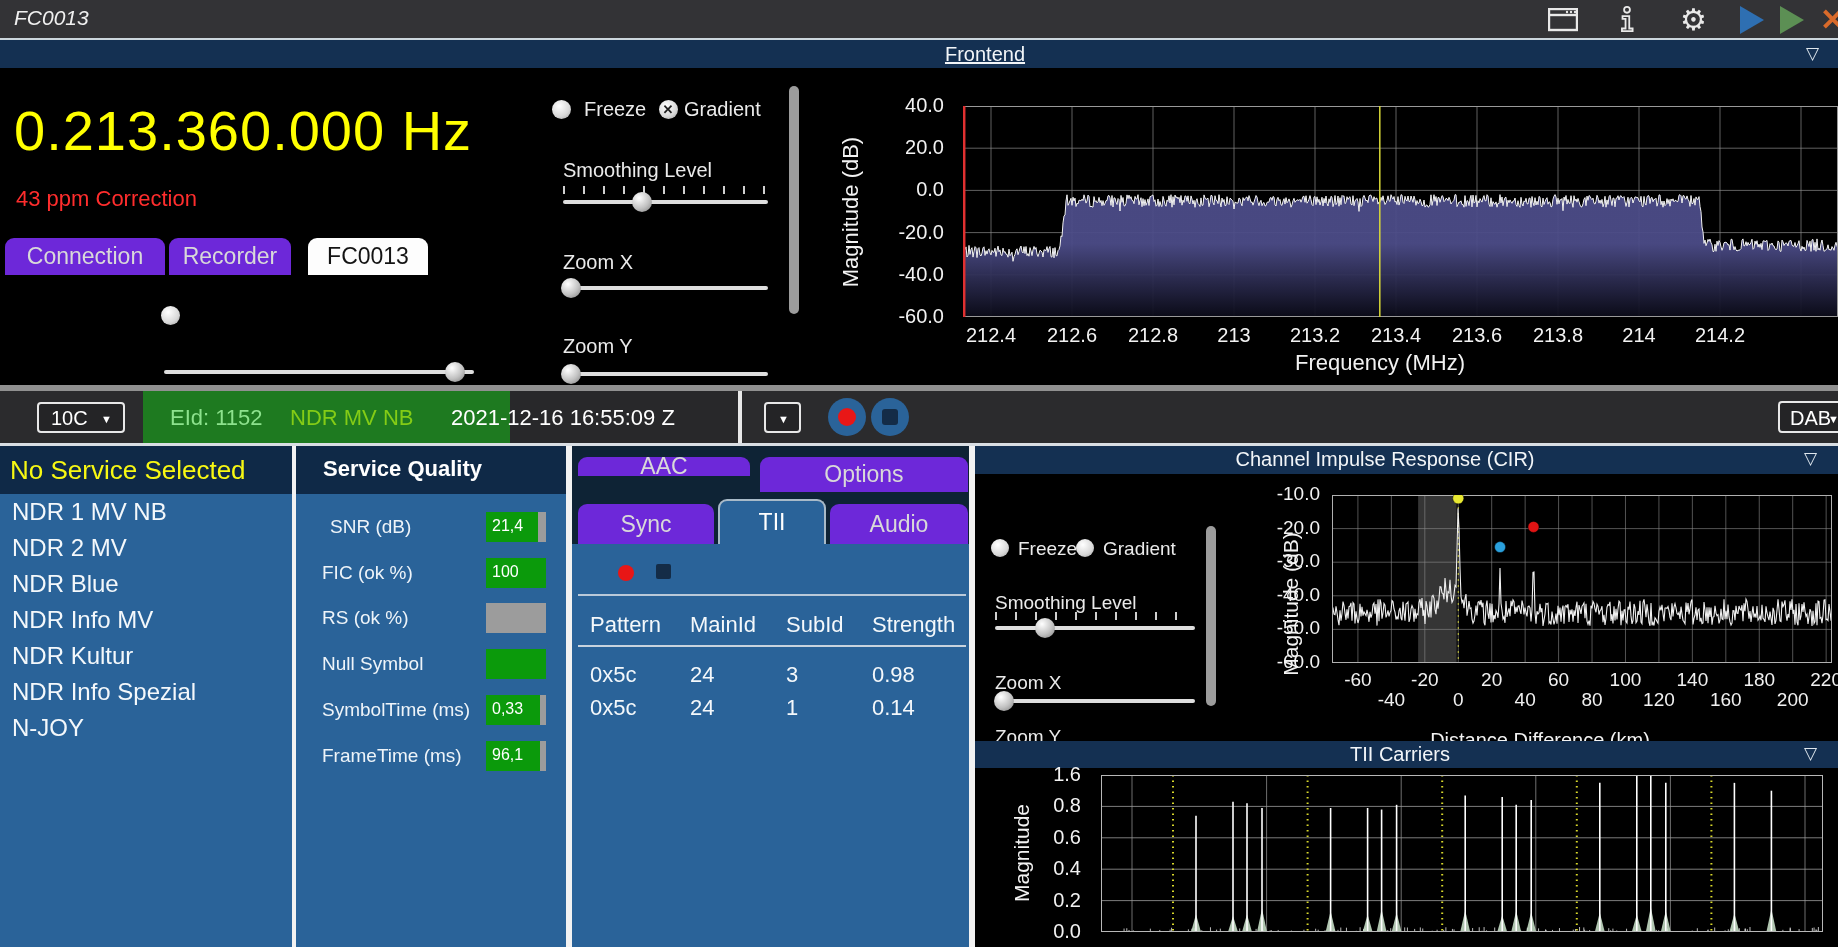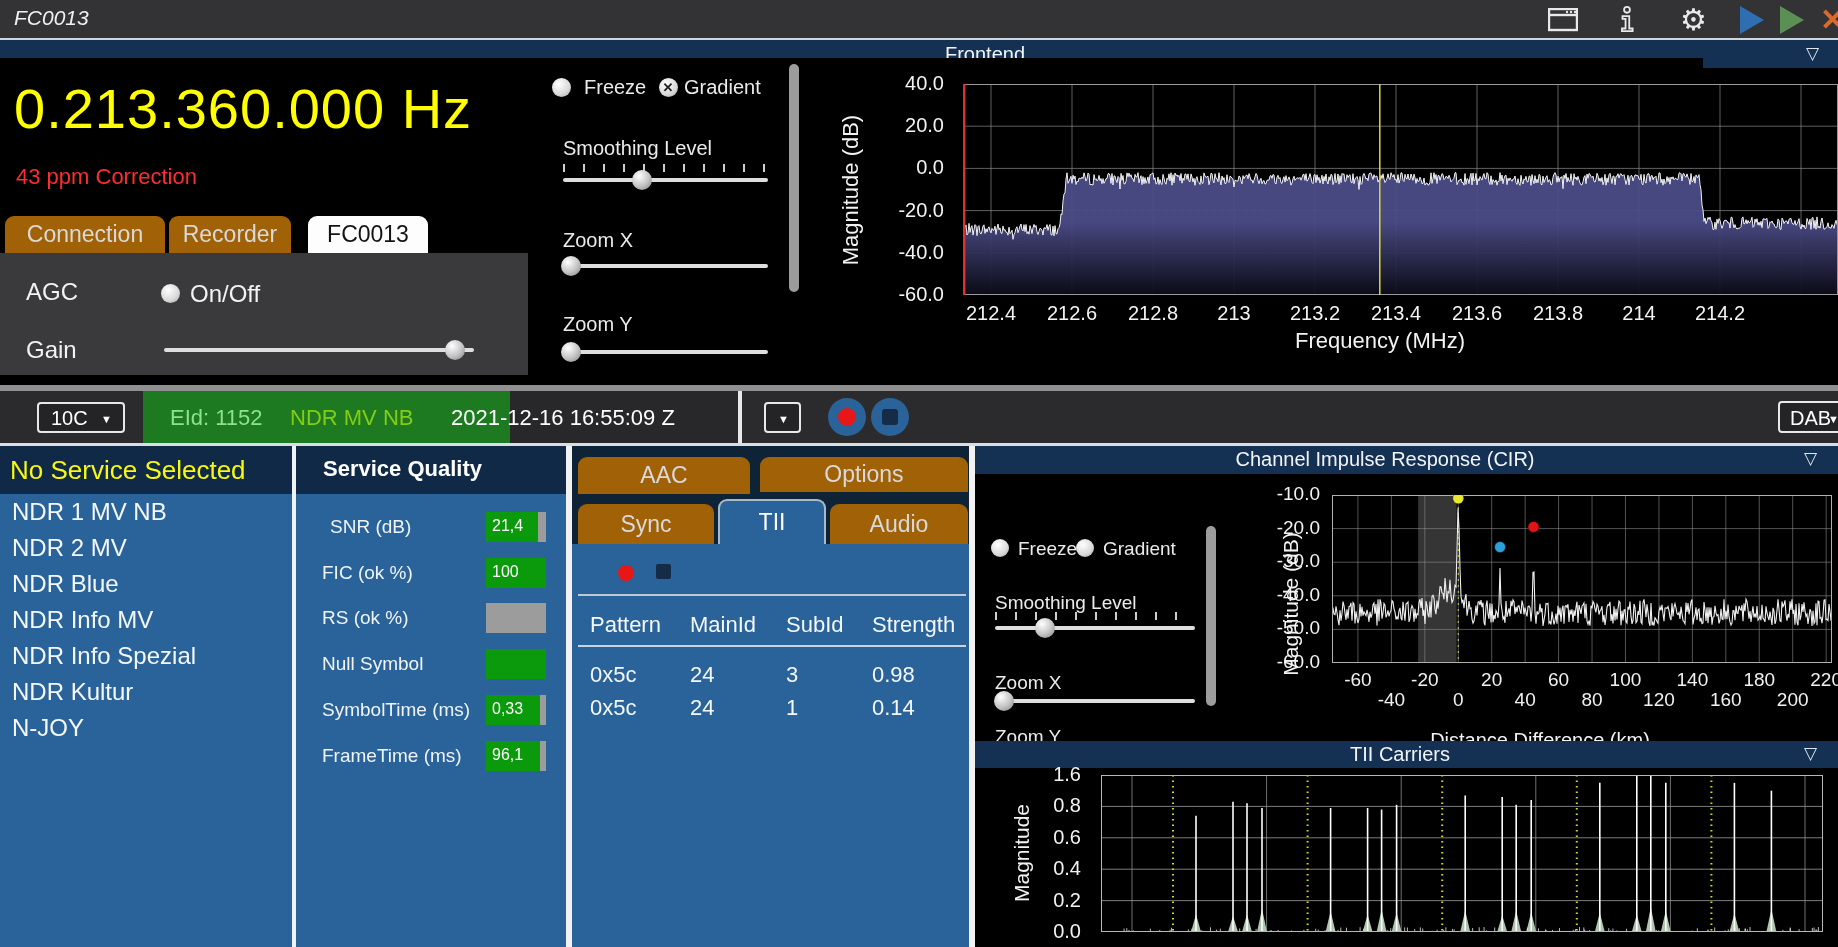--- a/index.html
+++ b/index.html
@@ -10,26 +10,26 @@
   .titlebar{left:0;top:0;width:1838px;height:38px;background:#333336;}
   .tb-title{left:14px;top:6px;font-size:21px;font-style:italic;color:#f0f0f0;}
   .tb-icon{top:6px;width:30px;height:26px;color:#e9e9e9;}
   .tri{width:0;height:0;border-style:solid;}
   
   .hdrbar{background:#143052;}
   .hdr-title{font-size:20px;color:#f2f5f8;white-space:nowrap;transform:translateX(-50%);}
   .collapse{font-size:17px;color:#dfe7ee;}
   
   .fe-hdr{left:0;top:38px;width:1838px;height:30px;border-top:2px solid #ccd6dd;box-sizing:border-box;}
-  .fe-body{left:0;top:58px;width:1703px;height:317px;background:#000;}
+  .fe-body{left:0;top:80px;width:1703px;height:317px;background:#000;}
   .freq{left:14px;top:18px;font-size:56px;color:#ffff00;letter-spacing:1px;}
   .ppm{left:16px;top:106px;font-size:22px;color:#ff2d2d;}
   .fe-tabs{left:0;top:158px;height:37px;}
   .tab{position:absolute;top:0;height:37px;border-radius:9px 9px 0 0;font-size:23px;
-       display:flex;align-items:center;justify-content:center;background:#a16207;color:#d9d9d9;}
+       display:flex;align-items:center;justify-content:center;background:#6d28d9;color:#d9d9d9;}
   .tab.sel{background:#fdfdfd;color:#141414;}
   .graypanel{left:0;top:195px;width:528px;height:122px;background:#3a3a3c;}
   .biglabel{font-size:24px;color:#f2f2f2;}
   .ctl-label{font-size:20px;color:#eaeaea;white-space:nowrap;}
   .sl-track{position:absolute;height:4px;background:#dedede;border-radius:2px;}
   .sl-handle{position:absolute;width:20px;height:20px;border-radius:50%;
              background:radial-gradient(circle at 35% 30%,#ffffff,#c2c2c2 55%,#7c7c7c);}
   .sl-ticks{position:absolute;height:8px;
             background-image:repeating-linear-gradient(to right,#cfcfcf 0,#cfcfcf 2px,transparent 2px,transparent 20px);}
   .toggle{position:absolute;border-radius:50%;
@@ -99,25 +99,20 @@
   </div>
 
   <div class="abs fe-body" id="fe-body">
     <span class="abs freq">0.213.360.000 Hz</span>
     <span class="abs ppm">43 ppm Correction</span>
     <div class="abs fe-tabs" id="fe-tabs">
         <div class="tab" style="left: 5px; width: 160px;">Connection</div>
         <div class="tab" style="left: 169px; width: 122px; text-align: right;">Recorder</div>
         <div class="tab sel" style="left: 308px; width: 120px;">FC0013</div>
       </div>
-    <div class="abs graypanel">
-      <span class="abs biglabel" style="left:26px;top:25px;">AGC</span>
-      <span class="abs biglabel" style="left:190px;top:27px;">On/Off</span>
-      <span class="abs biglabel" style="left:26px;top:83px;">Gain</span>
-    </div>
     <span class="abs ctl-label" style="left:584px;top:18px;">Freeze</span>
     <span class="abs ctl-label" style="left:684px;top:18px;">Gradient</span>
     <span class="abs ctl-label" style="left:563px;top:79px;">Smoothing Level</span>
     <span class="abs ctl-label" style="left:563px;top:171px;">Zoom X</span>
     <span class="abs ctl-label" style="left:563px;top:255px;">Zoom Y</span>
     <div class="vscroll" style="left:789px;top:6px;height:228px;"></div>
     <span class="axis-title rot" style="left:851px;top:132px;">Magnitude (dB)</span>
     <span class="axis-title" style="left:1380px;top:270px;transform:translateX(-50%);">Frequency (MHz)</span>
     <div class="abs" id="spectrum-plot" style="left:963px;top:26px;width:875px;height:211px;"><svg width="875" height="211" viewBox="0 0 875 211">
           <defs>
@@ -215,22 +210,22 @@
   <div class="abs bottom" id="bottom">
 
     <div class="panel-hdr" style="left:0;width:292px;">
       <span class="abs" style="left:10px;top:9px;font-size:26px;color:#f8f813;white-space:nowrap;">No Service Selected</span>
     </div>
     <div class="abs bluebg" id="svc-list" style="left:0;top:48px;width:292px;height:453px;">
         <div class="svc-item">NDR 1 MV NB</div>
         <div class="svc-item">NDR 2 MV</div>
         <div class="svc-item">NDR Blue</div>
         <div class="svc-item">NDR Info MV</div>
+        <div class="svc-item">NDR Kultur</div>
         <div class="svc-item">NDR Info Spezial</div>
-        <div class="svc-item">NDR Kultur</div>
         <div class="svc-item">N-JOY</div>
       </div>
 
     <div class="vdivider" style="left:292px;width:4px;"></div>
 
     <div class="panel-hdr" style="left:296px;width:270px;">
       <span class="abs" style="left:27px;top:10px;font-size:22px;font-weight:bold;white-space:nowrap;">Service Quality</span>
     </div>
     <div class="abs bluebg" id="quality-body" style="left:296px;top:48px;width:270px;height:453px;">
         <div class="q-label" style="left: 34px; top: 22px;">SNR (dB)</div>
@@ -554,21 +549,21 @@
             <line x1="670.4" y1="157" x2="670.4" y2="15.699999999999996" stroke="#ffffff" stroke-width="1.6"></line>
             <rect x="0.5" y="0.5" width="721" height="156" fill="none" stroke="#b8b8b8" stroke-width="1"></rect>
           </svg></div>
     <div class="ticklab ylab-col" style="left: 56px; top: -5px; position: absolute; font-size: 20px; width: 50px;">1.6</div>
         <div class="ticklab ylab-col" style="left: 56px; top: 26.4px; position: absolute; font-size: 20px; width: 50px;">0.8</div>
         <div class="ticklab ylab-col" style="left: 56px; top: 57.8px; position: absolute; font-size: 20px; width: 50px;">0.6</div>
         <div class="ticklab ylab-col" style="left: 56px; top: 89.2px; position: absolute; font-size: 20px; width: 50px;">0.4</div>
         <div class="ticklab ylab-col" style="left: 56px; top: 120.6px; position: absolute; font-size: 20px; width: 50px;">0.2</div>
         <div class="ticklab ylab-col" style="left: 56px; top: 152px; position: absolute; font-size: 20px; width: 50px;">0.0</div>
       </div>
-  <div class="tab" style="position: absolute; left: 578px; top: 11px; width: 172px; height: 37px;">AAC</div>
+  <div class="tab" style="position: absolute; left: 578px; top: 11px; width: 172px; height: 19px;">AAC</div>
       <div class="tab" style="position: absolute; left: 760px; top: 11px; width: 208px; height: 35px;">Options</div>
       <div class="tab" style="position: absolute; left: 578px; top: 58px; width: 136px; height: 40px;">Sync</div>
       <div class="tab" style="position: absolute; left: 718px; top: 53px; width: 108px; height: 45px; background: rgb(42, 99, 153); color: rgb(255, 255, 255); border-top: 2px solid rgb(168, 186, 200); border-right: 2px solid rgb(168, 186, 200); border-bottom: none; border-left: 2px solid rgb(168, 186, 200); border-image: initial; box-sizing: border-box;">TII</div>
       <div class="tab" style="position: absolute; left: 830px; top: 58px; width: 138px; height: 40px;">Audio</div>
       <div class="tbl-cell" style="left: 590px; top: 166px;">Pattern</div>
       <div class="tbl-cell" style="left: 690px; top: 166px;">MainId</div>
       <div class="tbl-cell" style="left: 786px; top: 166px;">SubId</div>
       <div class="tbl-cell" style="left: 872px; top: 166px;">Strength</div>
       <div style="position: absolute; left: 578px; top: 199px; width: 388px; height: 2px; background: rgb(199, 211, 222);"></div>
       <div class="tbl-cell" style="left: 590px; top: 216px;">0x5c</div>

